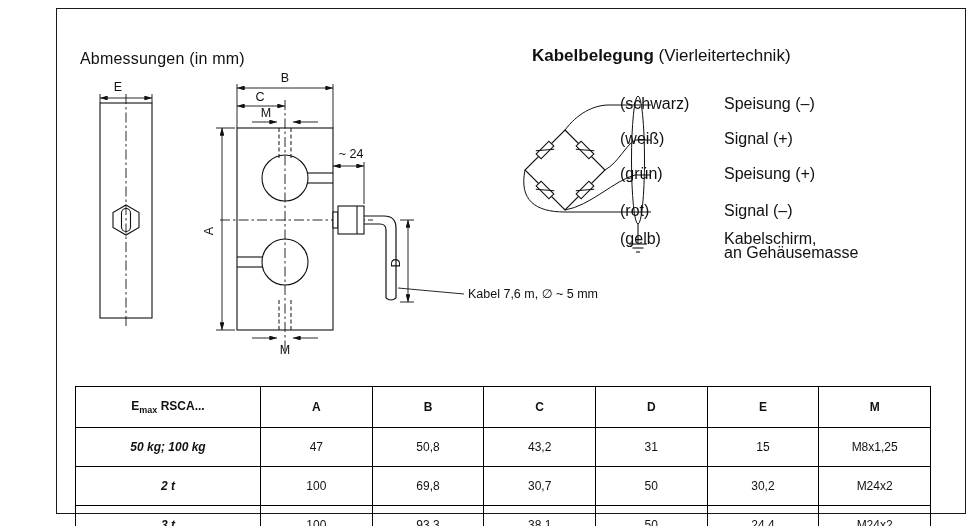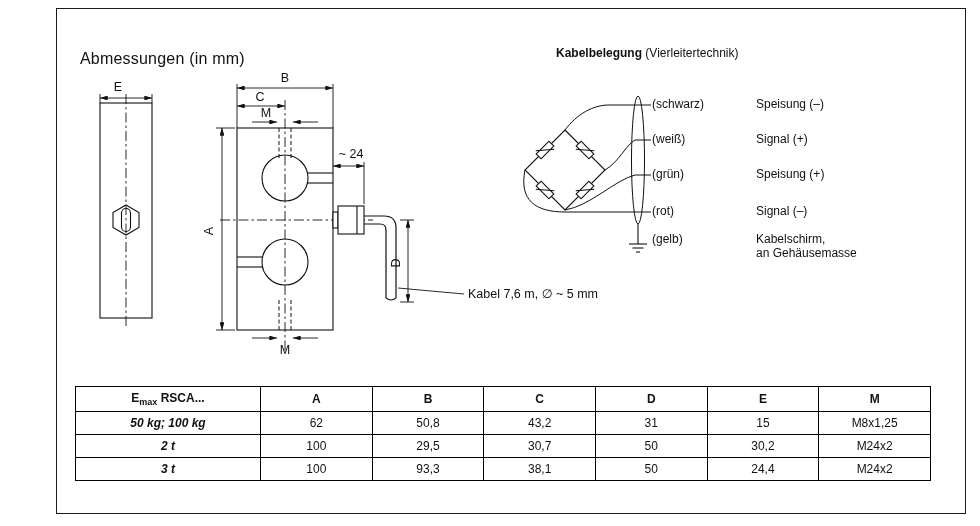--- a/index.html
+++ b/index.html
@@ -5,33 +5,33 @@
   * { margin:0; padding:0; box-sizing:border-box; }
   html,body { background:#fff; }
   body {
     width:980px; height:526px;
     font-family:"Liberation Sans","DejaVu Sans",sans-serif;
     color:#111;
   }
   .page { position:relative; width:980px; height:526px; background:#fff; overflow:hidden; }
   .frame { position:absolute; left:56px; top:8px; width:910px; height:506px; border:1.5px solid #1a1a1a; }
   .page-title { position:absolute; left:80px; top:14px; font-size:16px; letter-spacing:.2px;margin-top:36px; }
-  .cable-heading { position:absolute; left:532px; top:46px; font-size:12px;margin-left:24px; }
+  .cable-heading { position:absolute; left:532px; top:46px; font-size:17px; }
   .cable-heading .bold { font-weight:bold; }
   .main-drawing { position:absolute; left:60px; top:58px; }
   .bridge { position:absolute; left:505px; top:88px; }
-  .wire-row { position:absolute; left:652px; font-size:12px; line-height:14px; }
+  .wire-row { position:absolute; left:620px; font-size:16px; line-height:14px; }
   .wire-color { display:inline-block; width:104px; vertical-align:top; }
   .wire-signal { display:inline-block; vertical-align:top; white-space:pre-line; }
   svg { overflow:visible; }
   svg text { font-size:12.5px; fill:#111; stroke:none; }
   .cl { stroke-dasharray:10 3 2.5 3; stroke-width:.9; }
   .dim { stroke-width:.9; }
   .dims { position:absolute; left:75px; top:386px; width:856px; border-collapse:collapse; table-layout:fixed; font-size:12px; }
-  .dims th, .dims td { border:1px solid #000; height:21px; text-align:center; vertical-align:middle; padding:4px 2px; }
+  .dims th, .dims td { border:1px solid #000; height:21px; text-align:center; vertical-align:middle; padding:12px 2px; }
   .dims th { font-weight:bold; }
   .dims td.rowlabel { font-weight:bold;font-style:italic; }
   .dims sub { font-size:9px; }
 </style>
 </head>
 <body>
 
 <div class="page">
   <div class="frame"></div>
 
@@ -209,31 +209,31 @@
         <th>B</th>
         <th>C</th>
         <th>D</th>
         <th>E</th>
         <th>M</th>
       </tr>
     </thead>
     <tbody>
       <tr>
         <td class="rowlabel">50 kg; 100 kg</td>
-        <td>62</td>
+        <td>47</td>
         <td>50,8</td>
         <td>43,2</td>
         <td>31</td>
         <td>15</td>
         <td>M8x1,25</td>
       </tr>
       <tr>
         <td class="rowlabel">2 t</td>
         <td>100</td>
-        <td>29,5</td>
+        <td>69,8</td>
         <td>30,7</td>
         <td>50</td>
         <td>30,2</td>
         <td>M24x2</td>
       </tr>
       <tr>
         <td class="rowlabel">3 t</td>
         <td>100</td>
         <td>93,3</td>
         <td>38,1</td>

